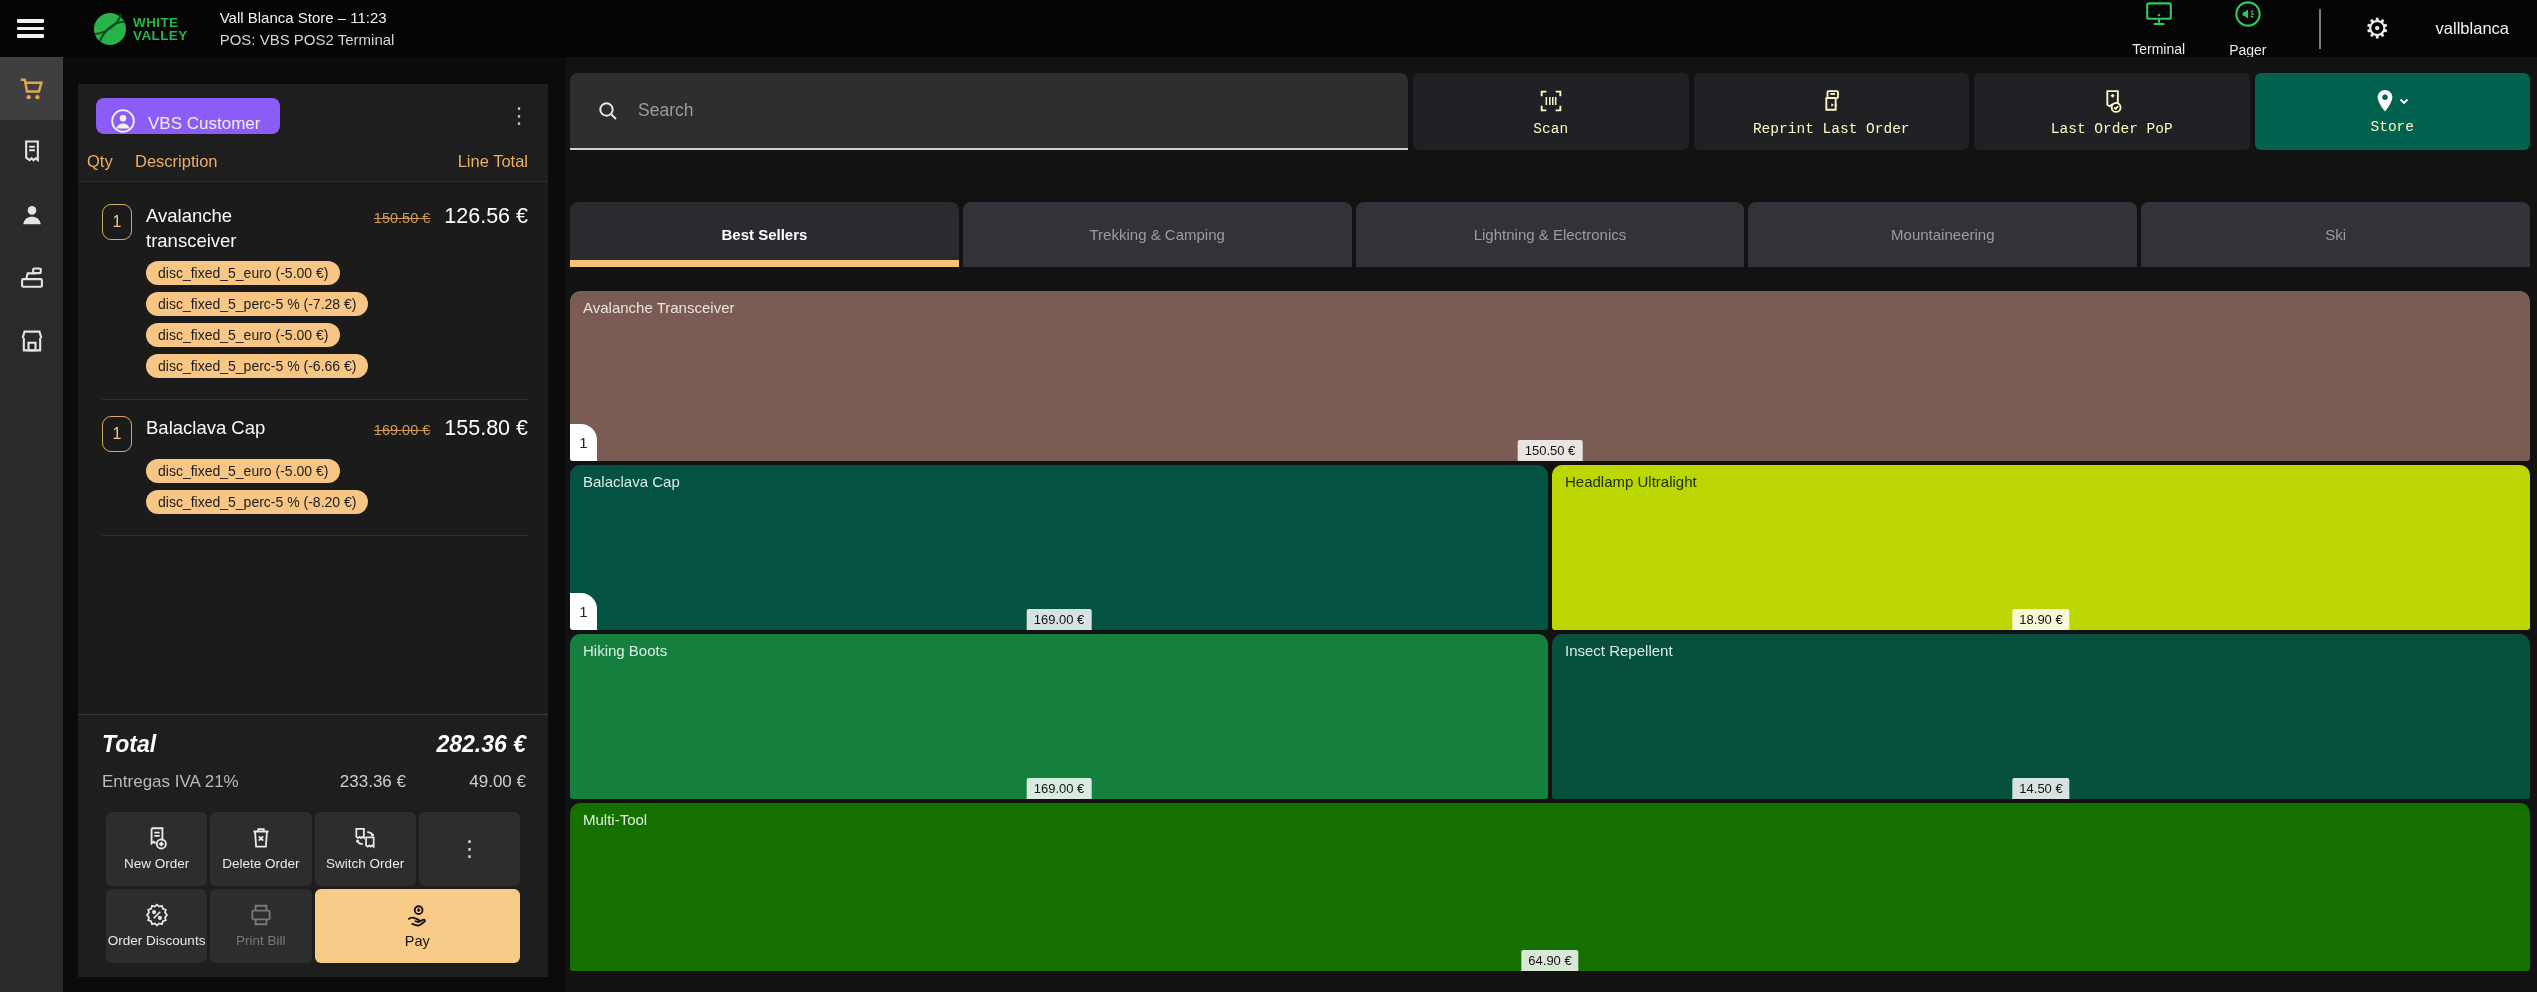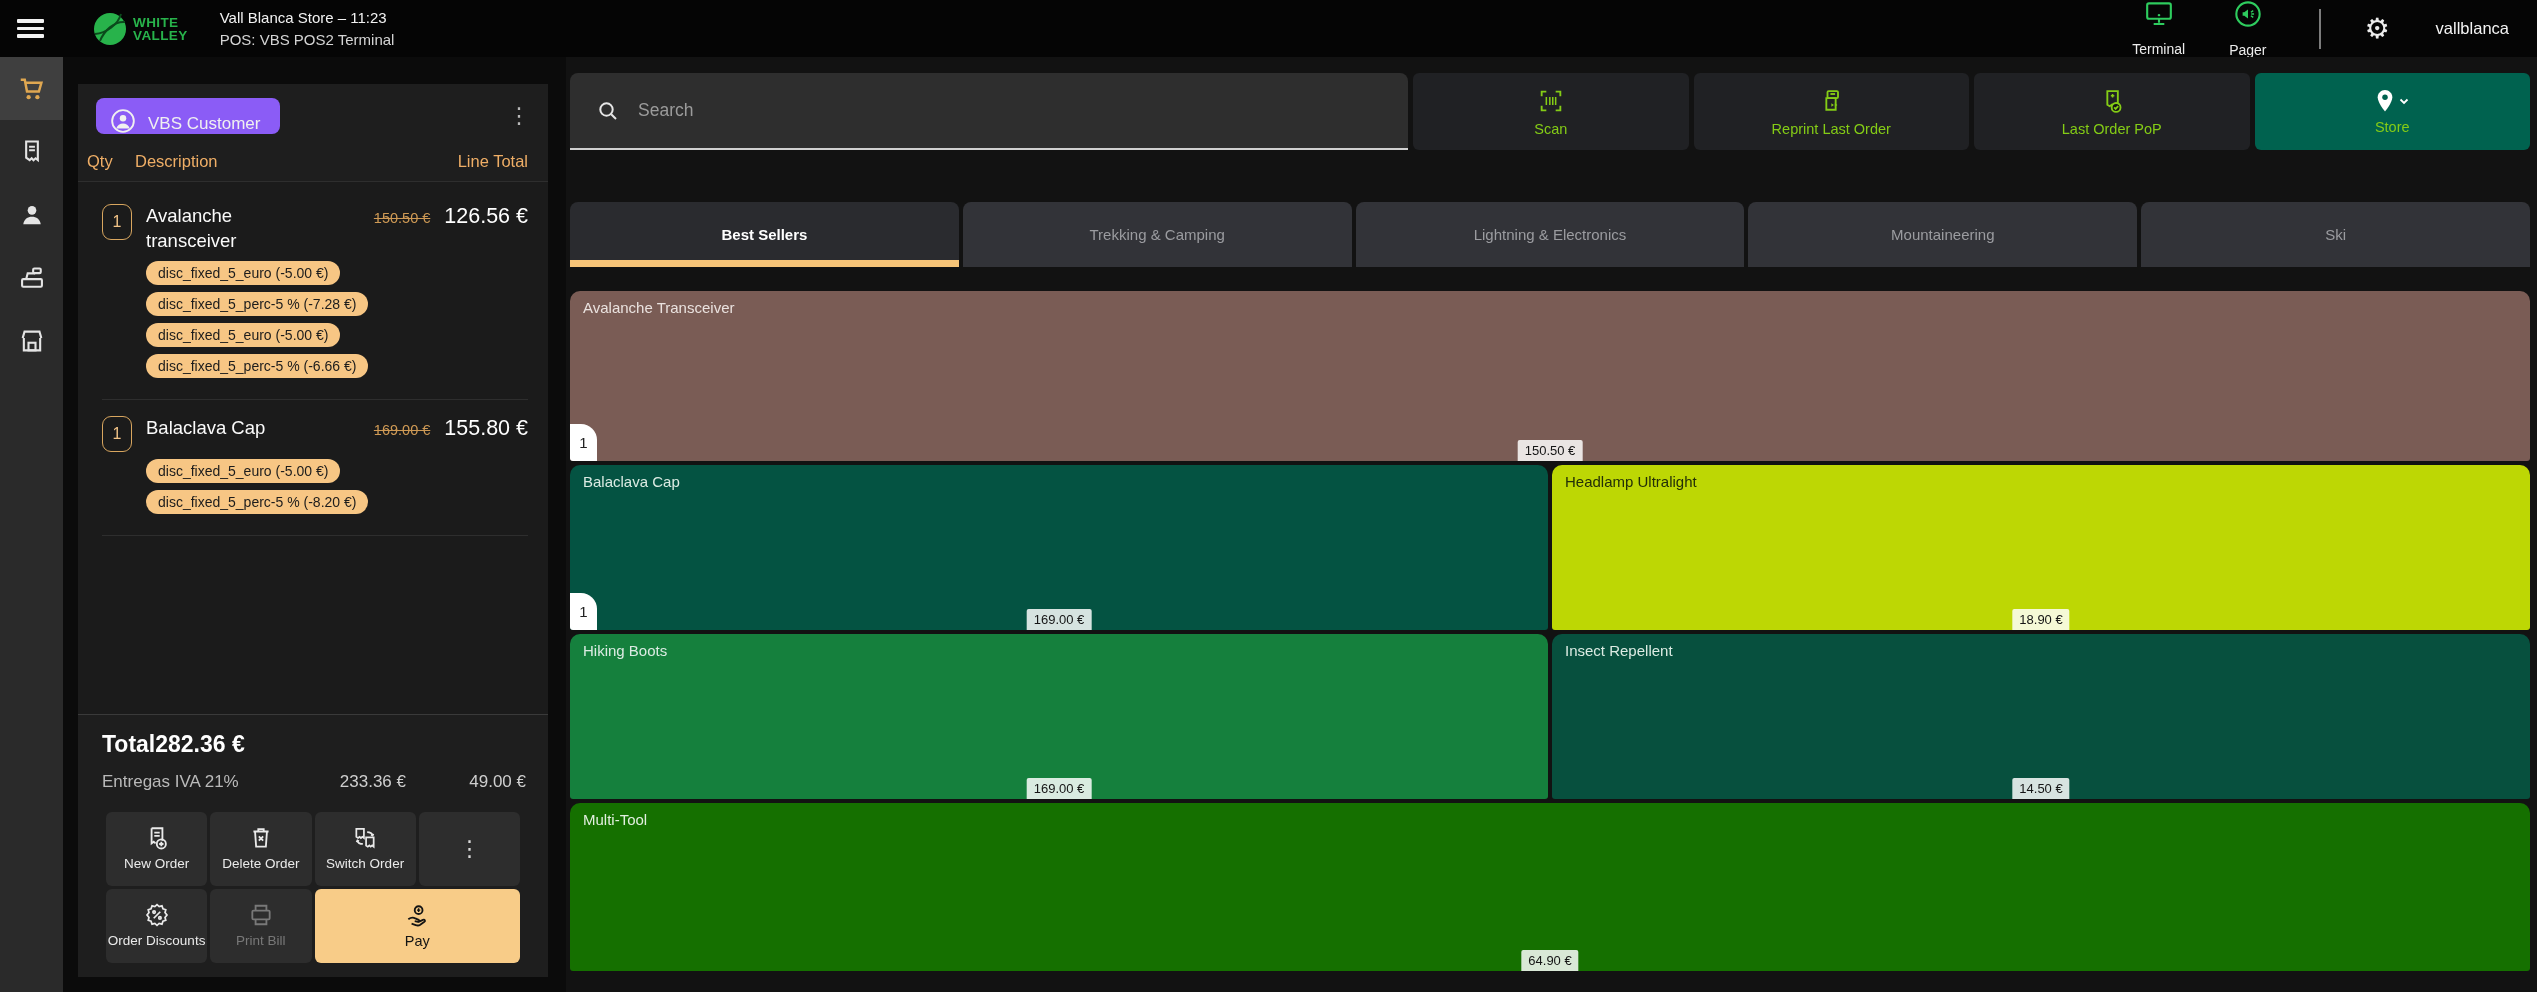--- a/index.html
+++ b/index.html
@@ -51,21 +51,21 @@
   .line-prices { margin-left:auto; white-space:nowrap; display:flex; align-items:baseline; gap:14px; }
   .old-price { color:#cf9a55; text-decoration:line-through; font-size:14.5px; }
   .new-price { color:#ffffff; font-size:21.5px; }
   .tags { margin:4px 0 0 44px; }
   .tag { display:table; background:#f7c684; color:#1c1c1c; font-size:14px; border-radius:13px;
          padding:4px 12px; margin:7px 0; }
   .line-info { margin:8px 0 0 44px; width:335px; color:#599dd6; font-size:15.5px; line-height:1.5; }
 
   
   .totals { border-top:1px solid #3a3a3a; padding:16px 22px 10px 24px; background:#1e1e1e; }
-  .total-row { display:flex; font-size:23px; font-weight:bold; color:#fff; }
+  .total-row { display:flex; justify-content:space-between; font-size:23px; font-weight:bold; color:#fff;font-style:italic; }
   .tax-row { display:flex; margin-top:14px; font-size:17px; color:#b9b9b9; }
   .tax-row .tax-label { flex:1; }
   .tax-row .tax-base { width:130px; text-align:right; color:#cfcfcf; }
   .tax-row .tax-val { width:120px; text-align:right; color:#cfcfcf; }
 
   
   .actions { padding:10px 28px 14px; display:grid; grid-template-columns:repeat(4,1fr); gap:3px; background:#1e1e1e; }
   .abtn { background:#2d2d2d; border-radius:6px; min-height:74px; display:flex; flex-direction:column;
           align-items:center; justify-content:center; gap:5px; font-size:13.5px; color:#eaeaea; cursor:pointer; text-align:center; line-height:1.2; }
   .abtn svg { flex:none; }
@@ -77,21 +77,21 @@
   
   .content { position:absolute; left:566px; top:57px; width:1971px; height:935px; background:#121212; }
   .topbar { position:absolute; top:16px; left:4px; right:7px; height:77px; display:flex; }
   .search { width:838px; background:#2e2e2e; border-radius:8px 8px 0 0; border-bottom:2px solid #d0d0d0;
             display:flex; align-items:center; padding:0 26px; gap:18px; }
   .search input { flex:1; background:transparent; border:none; outline:none; color:#dddddd; font-size:17.5px;
                   font-family:"Liberation Sans", sans-serif; }
   .search input::placeholder { color:#9b9b9b; }
   .top-btns { flex:1; display:flex; gap:5px; margin-left:5px; }
   .tbtn { flex:1; background:#202124; border-radius:6px; display:flex; flex-direction:column; align-items:center;
-          justify-content:center; gap:6px; font-size:14.5px; color:#84cc16; cursor:pointer; }
+          justify-content:center; gap:6px; font-size:14.5px; color:#fef9c3; cursor:pointer;font-family:Liberation Mono, monospace; }
   .tbtn.store { background:#00624f; }
   .store-icon-wrap { display:flex; align-items:center; gap:2px; }
 
   .tabs { position:absolute; top:145px; left:4px; right:7px; height:65px; display:flex; gap:4px; }
   .tab { flex:1; background:#323338; border-radius:8px 8px 0 0; display:flex; align-items:center; justify-content:center;
          font-size:15px; color:#9b9ca0; position:relative; cursor:pointer; }
   .tab.active { background:#2a2b2f; color:#ffffff; font-weight:bold; }
   .tab.active::after { content:""; position:absolute; left:0; right:0; bottom:0; height:7px; background:#f6c478; }
 
   .grid { position:absolute; top:234px; left:4px; right:7px; display:grid; grid-template-columns:1fr 1fr;

